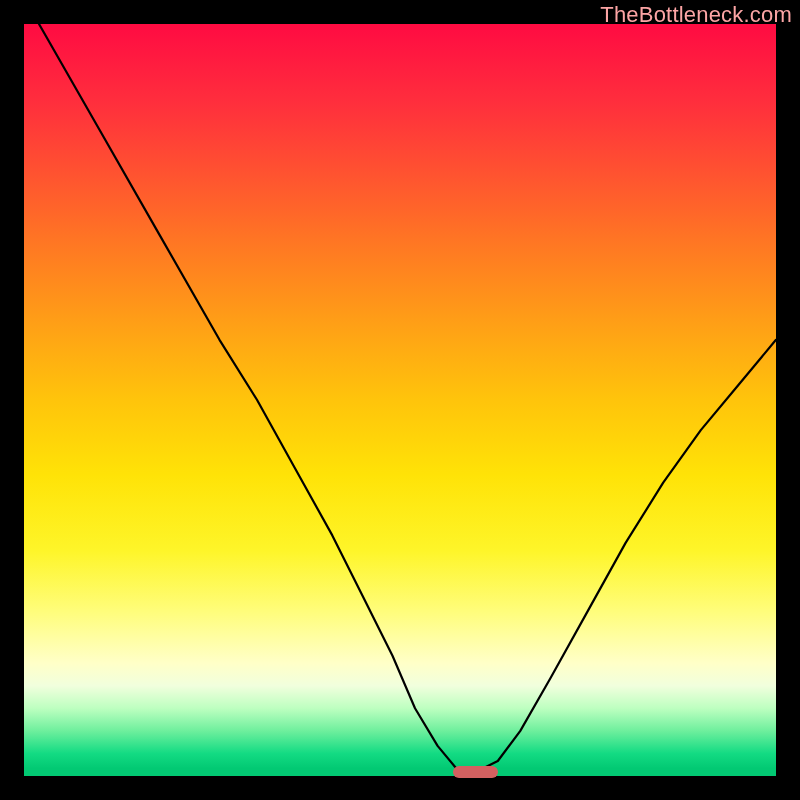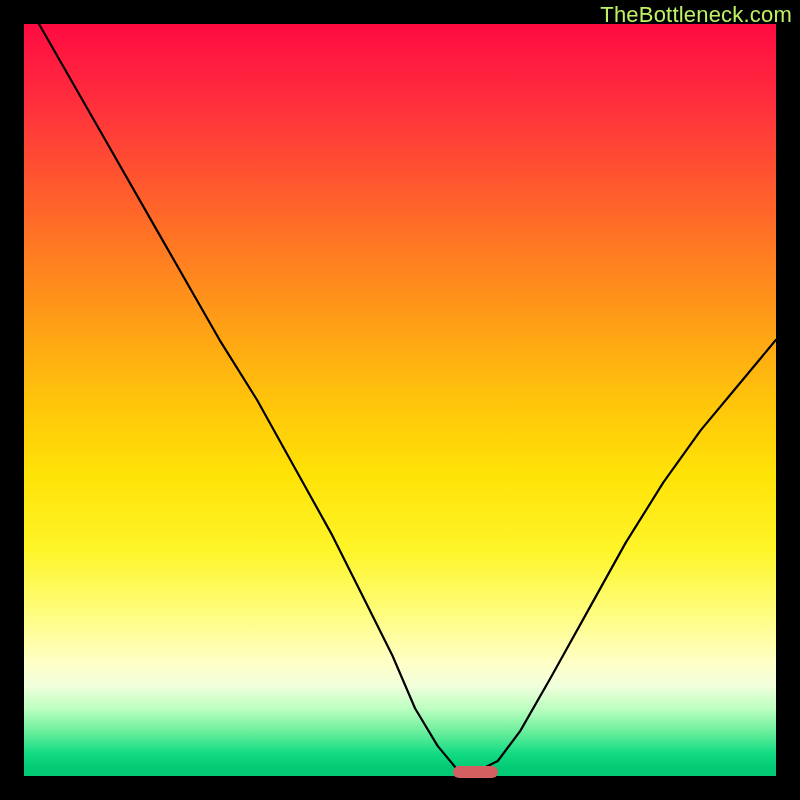--- a/index.html
+++ b/index.html
@@ -39,21 +39,21 @@
       #6eef9d 94%,
       #13db83 97%,
       #02c973 99%,
       #02c973 100%
     );
   }
   .watermark {
     position: absolute;
     top: 2px;
     right: 8px;
-    color: #bef264;
+    color: #fca5a5;
     font-size: 22px;
     letter-spacing: 0.2px;
     user-select: none;
   }
   svg.curve {
     position: absolute;
     left: 0;
     top: 0;
     width: 752px;
     height: 752px;

